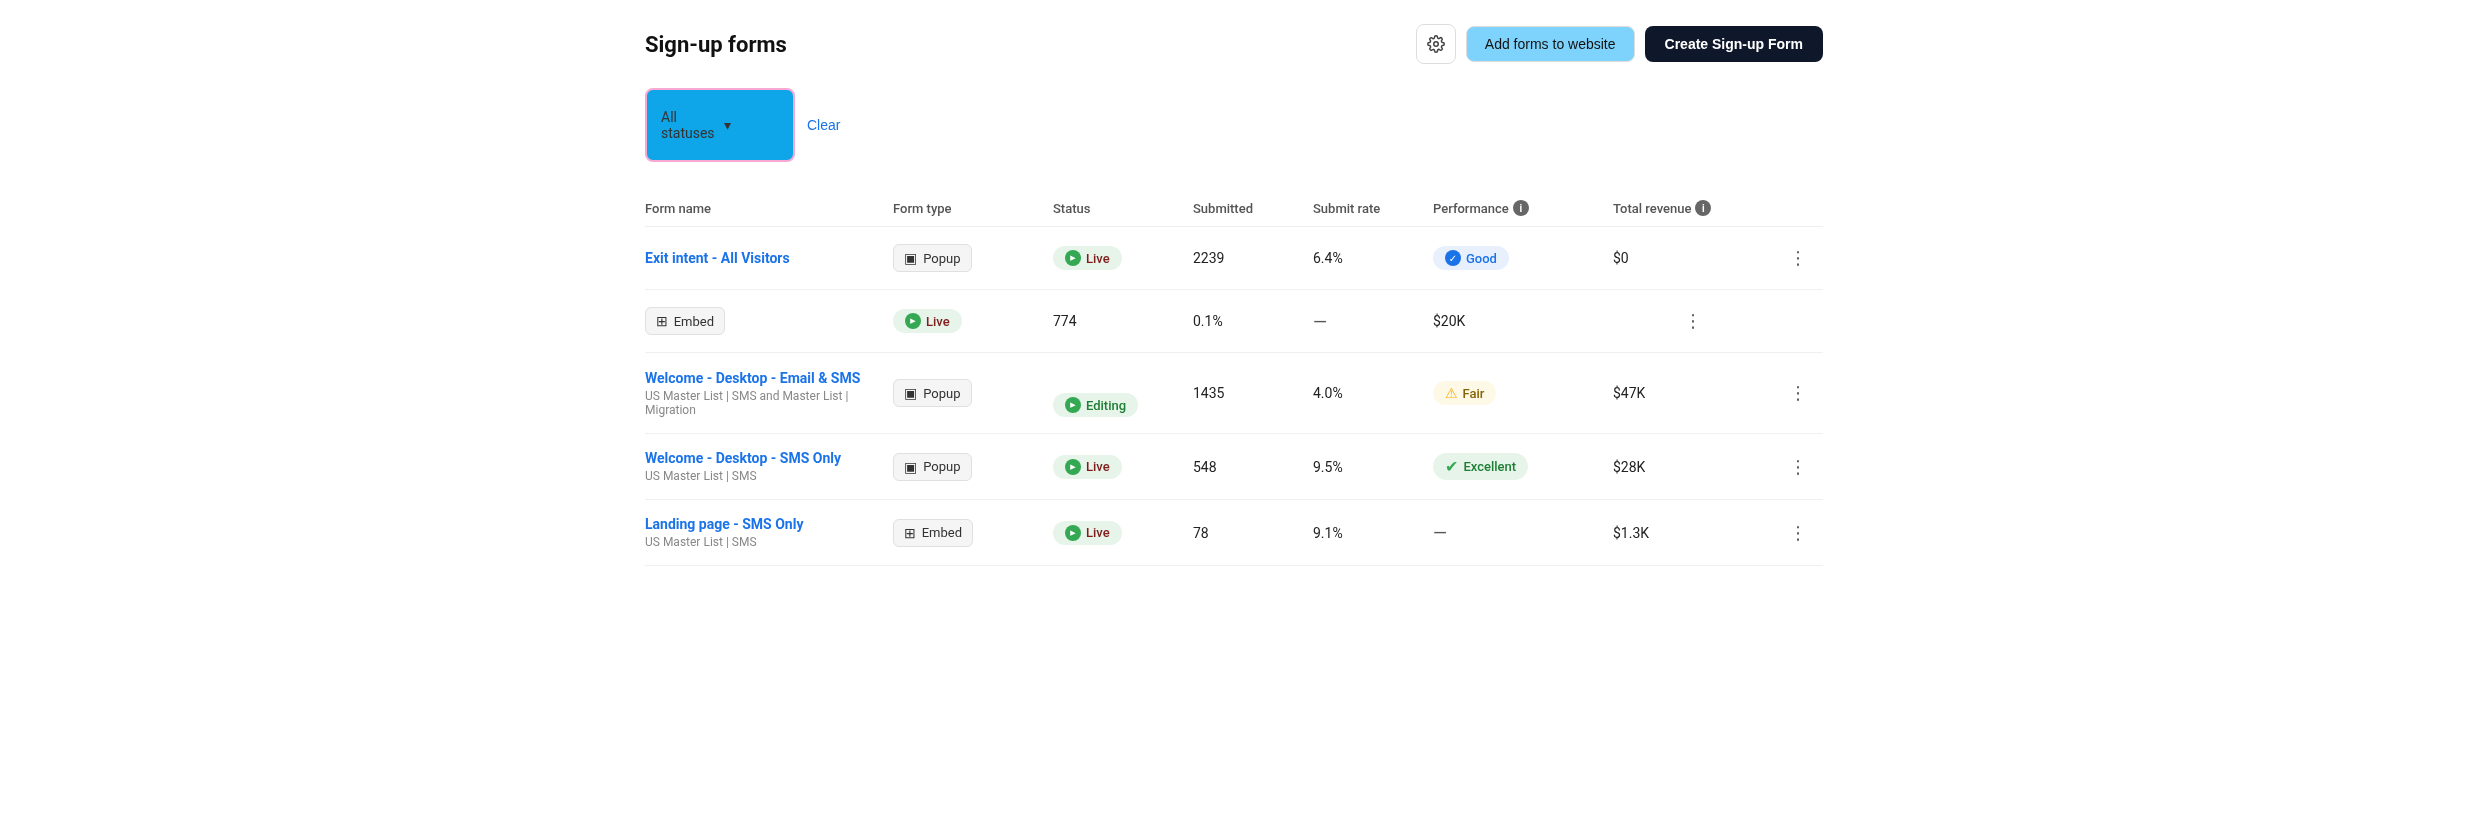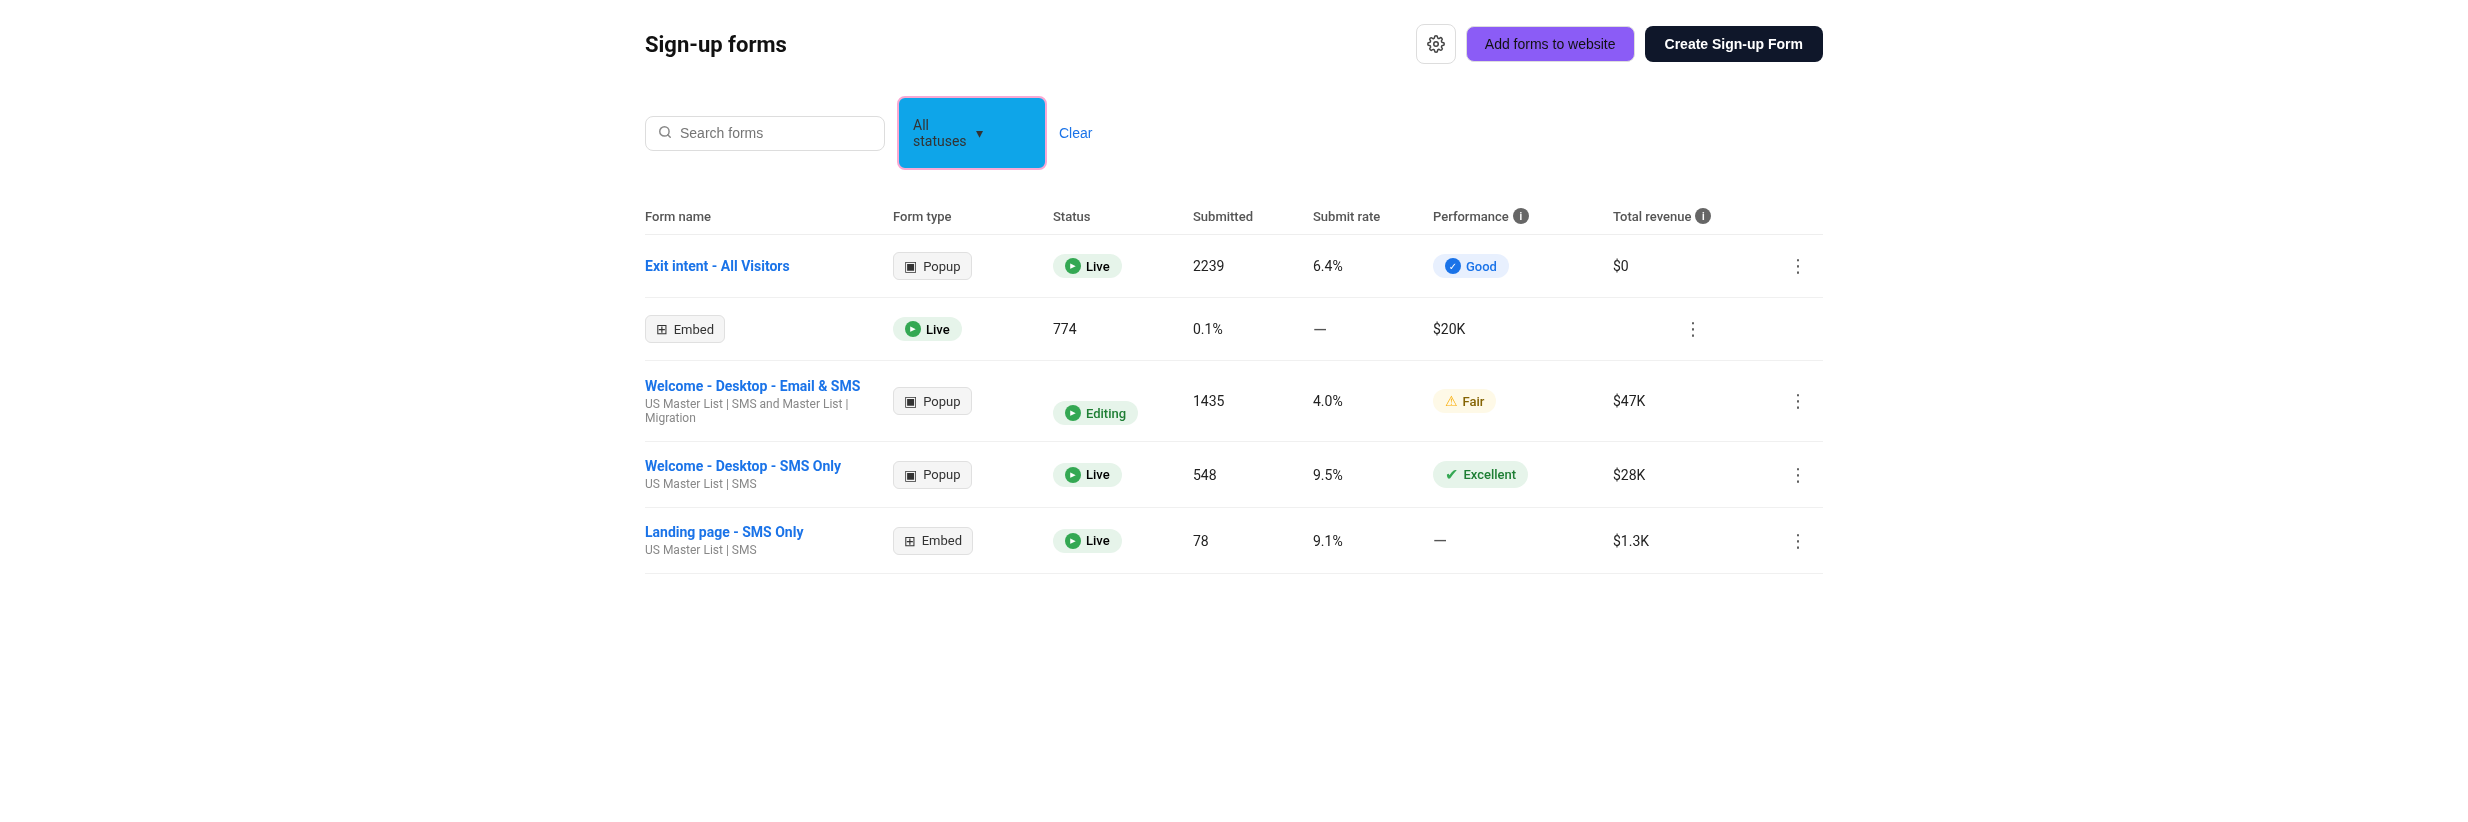--- a/index.html
+++ b/index.html
@@ -12,21 +12,21 @@
     .page-wrapper {
       max-width: 1234px;
       margin: 0 auto;
       padding: 24px 28px;
     }
     
     .header {
       display: flex;
       align-items: center;
       justify-content: space-between;
-      margin-bottom: 32px;
+      margin-bottom: 24px;
     }
     .page-title {
       font-size: 22px;
       font-weight: 700;
       color: #111;
     }
     .header-actions {
       display: flex;
       align-items: center;
       gap: 10px;
@@ -39,21 +39,21 @@
       height: 40px;
       display: flex;
       align-items: center;
       justify-content: center;
       cursor: pointer;
       font-size: 16px;
       color: #444;
     }
     .btn-add-forms {
       border: 1px solid #ddd;
-      background: #8b5cf6;
+      background: #7dd3fc;
       border-radius: 8px;
       padding: 9px 18px;
       font-size: 14px;
       font-weight: 500;
       cursor: pointer;
       color: #111;
     }
     .btn-create {
       border: none;
       background: #0f172a;
@@ -197,21 +197,21 @@
       display: inline-flex;
       align-items: center;
       gap: 5px;
       border-radius: 20px;
       padding: 4px 12px;
       font-size: 13px;
       font-weight: 500;
     }
     .status-live {
       background: #e6f4ea;
-      color: #000000;
+      color: #7f1d1d;
       justify-content: center;
     }
     .status-editing {
       background: #e6f4ea;
       color: #1e7e34;
       margin-top: 24px;
     }
     .status-dot {
       width: 16px;
       height: 16px;
@@ -308,29 +308,20 @@
           <circle cx="12" cy="12" r="3"></circle>
           <path d="M19.4 15a1.65 1.65 0 0 0 .33 1.82l.06.06a2 2 0 0 1-2.83 2.83l-.06-.06a1.65 1.65 0 0 0-1.82-.33 1.65 1.65 0 0 0-1 1.51V21a2 2 0 0 1-4 0v-.09A1.65 1.65 0 0 0 9 19.4a1.65 1.65 0 0 0-1.82.33l-.06.06a2 2 0 0 1-2.83-2.83l.06-.06A1.65 1.65 0 0 0 4.68 15a1.65 1.65 0 0 0-1.51-1H3a2 2 0 0 1 0-4h.09A1.65 1.65 0 0 0 4.6 9a1.65 1.65 0 0 0-.33-1.82l-.06-.06a2 2 0 0 1 2.83-2.83l.06.06A1.65 1.65 0 0 0 9 4.68a1.65 1.65 0 0 0 1-1.51V3a2 2 0 0 1 4 0v.09a1.65 1.65 0 0 0 1 1.51 1.65 1.65 0 0 0 1.82-.33l.06-.06a2 2 0 0 1 2.83 2.83l-.06.06A1.65 1.65 0 0 0 19.4 9a1.65 1.65 0 0 0 1.51 1H21a2 2 0 0 1 0 4h-.09a1.65 1.65 0 0 0-1.51 1z"></path>
         </svg>
       </button>
       <button class="btn-add-forms">Add forms to website</button>
       <button class="btn-create">Create Sign-up Form</button>
     </div>
   </div>
 
   <div class="filters">
-    <div class="search-wrapper">
-      <span class="search-icon-svg">
-        <svg width="14" height="14" viewBox="0 0 24 24" fill="none" stroke="#888" stroke-width="2.5" stroke-linecap="round" stroke-linejoin="round">
-          <circle cx="11" cy="11" r="8"></circle>
-          <line x1="21" y1="21" x2="16.65" y2="16.65"></line>
-        </svg>
-      </span>
-      <input type="text" placeholder="Search forms" style="">
-    </div>
     <div class="status-select-wrapper">
       <span>All statuses</span>
       <span class="chevron-down">▾</span>
     </div>
     <button class="btn-clear">Clear</button>
   </div>
 
   <div class="table-wrapper">
 
     <div class="table-header">

